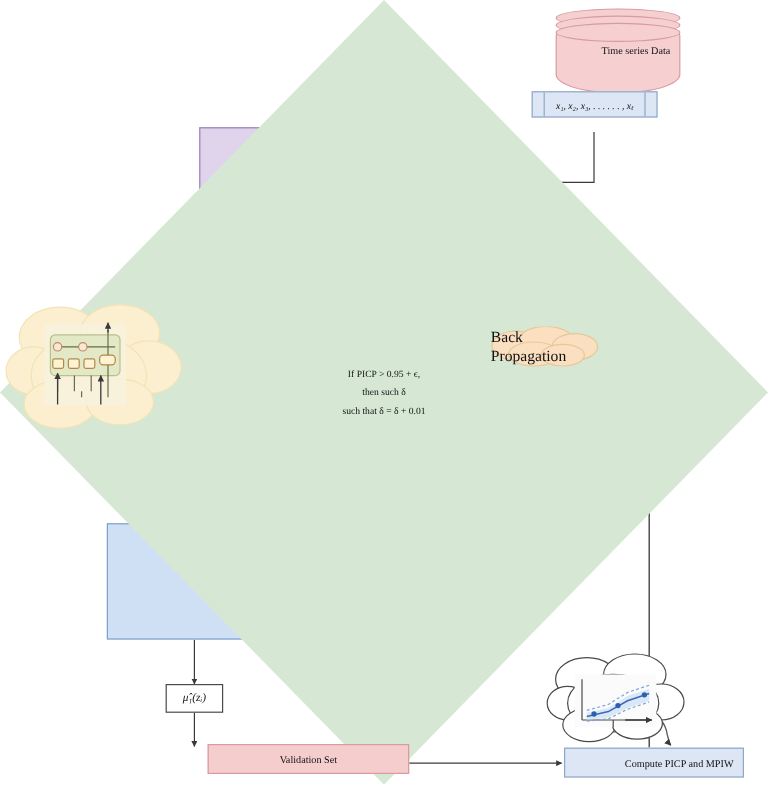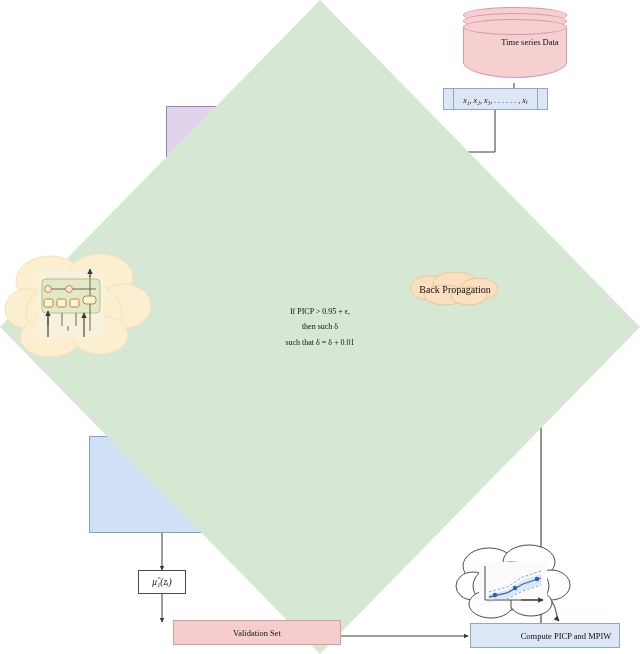--- a/index.html
+++ b/index.html
@@ -17,21 +17,21 @@
   #db .cylbody{position:absolute;left:0;top:9px;width:102px;height:62px;
       background:#f6cfd0;border:1px solid #d79ba0;border-radius:50%/16px;}
   #db .ring{position:absolute;left:0;width:102px;height:14px;
       border:1px solid #d79ba0;border-radius:50%;background:#f6cfd0;}
   #db .r1{top:2px;}#db .r2{top:8px;}#db .r3{top:14px;}
   #db .dbtext{position:absolute;left:0;top:32px;width:102px;text-align:center;
       font-size:8.5px;margin-left:16px;}
 
   
   .bx{border:1px solid #8fa8c8;background:#dce6f4;}
-  #xseries{left:443px;top:88px;width:105px;height:22px;}
+  #xseries{left:443px;top:76px;width:105px;height:22px;}
   #xseries .inner{position:absolute;left:9px;top:0;right:9px;bottom:0;
       border-left:1px solid #8fa8c8;border-right:1px solid #8fa8c8;
       display:flex;align-items:center;justify-content:center;font-size:8px;}
 
   #swin{left:166px;top:106px;width:185px;height:90px;
         background:#e0d4ec;border:1.4px solid #9a7fb8;flex-direction:column;}
   #swin .t{font-size:8px;margin-top:10px;}
   #swin .cards{display:flex;gap:9px;margin-top:9px;}
   .card{position:relative;width:34px;height:42px;}
   .card .face{position:absolute;left:0;top:3px;width:28px;height:38px;
@@ -86,21 +86,21 @@
         background:#f6cdcd;border:1px solid #d79ba0;}
   #vset .t{font-size:8.5px;}
   #cpicp{left:470px;top:623px;width:150px;height:25px;
          background:#dce6f4;border:1px solid #8fa8c8;}
   #cpicp .t{font-size:8.5px;padding-left:42px;}
 
   
   .cloud{position:absolute;}
   #bpcloud{left:409px;top:272px;width:92px;height:34px;}
   #bpcloud .txt{position:absolute;inset:0;display:flex;align-items:center;
-      justify-content:center;font-size:10px;z-index:5;}
+      justify-content:center;font-size:13px;z-index:5;}
 
   #lstmcloud{left:4px;top:251px;width:152px;height:112px;}
   #rescloud{left:455px;top:540px;width:118px;height:84px;}
 
   svg.wires{position:absolute;left:0;top:0;width:640px;height:654px;
             pointer-events:none;}
 </style>
 </head>
 <body>
 

